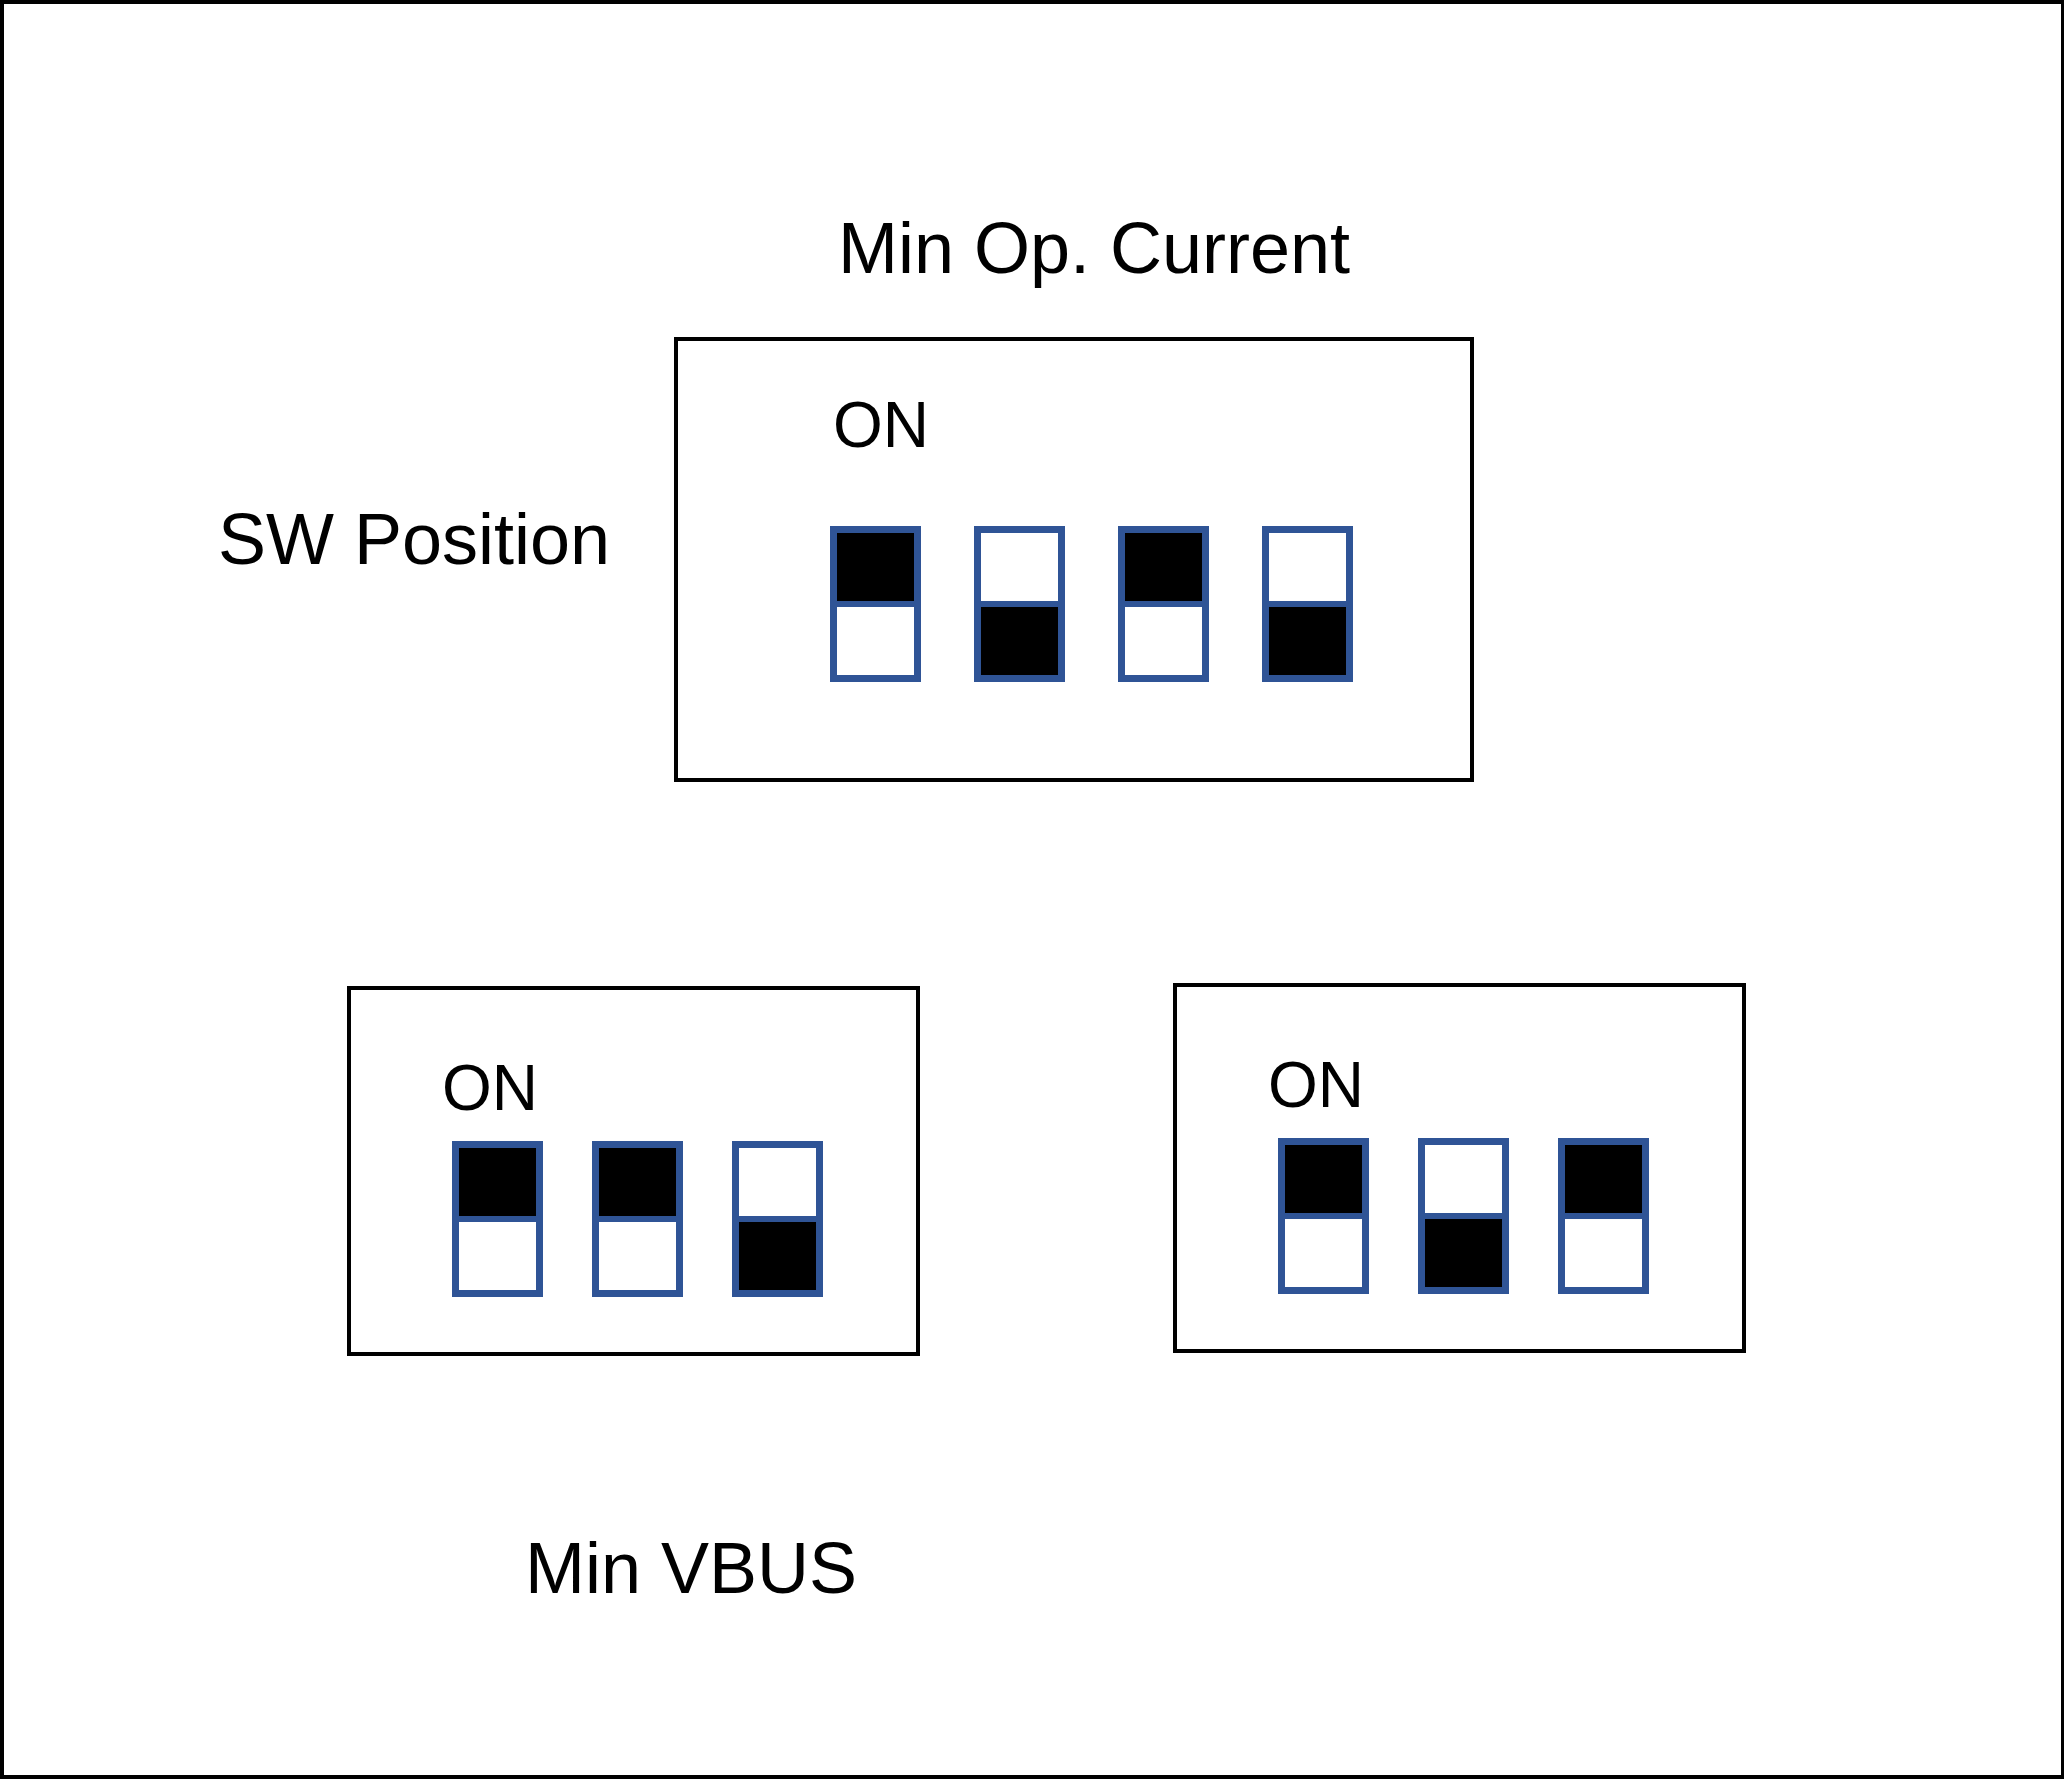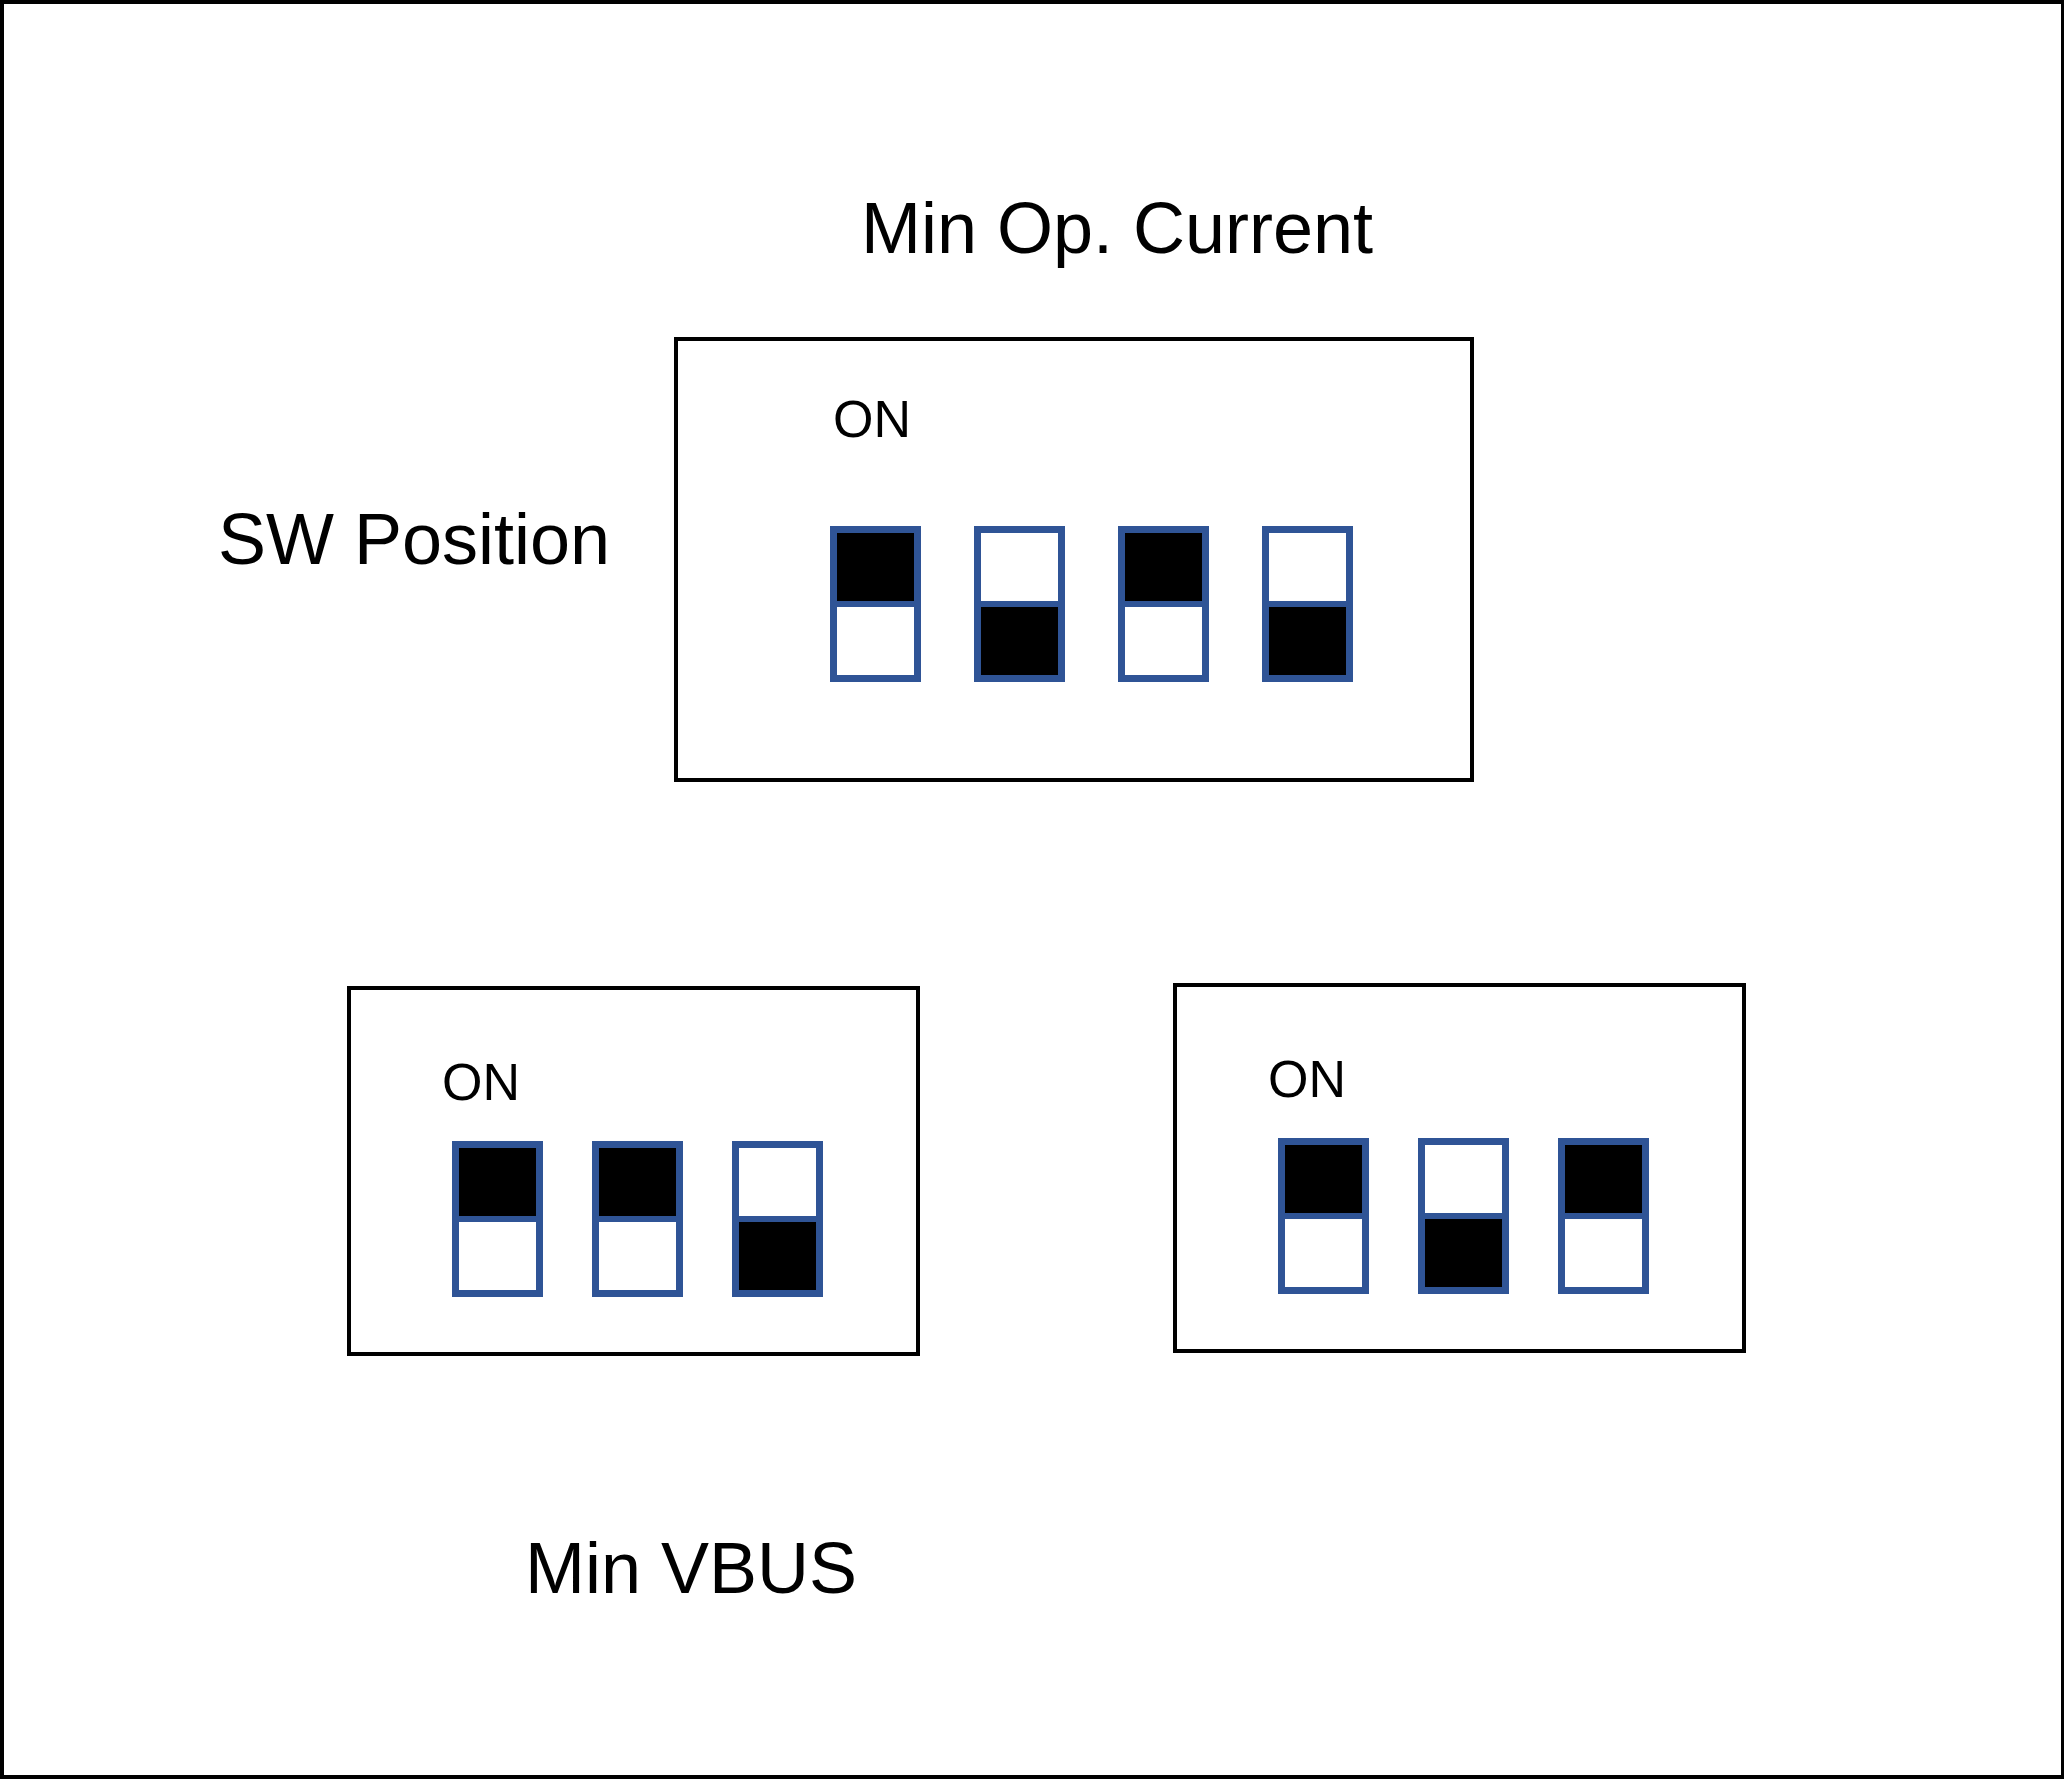--- a/index.html
+++ b/index.html
@@ -25,38 +25,38 @@
   .label {
     position: absolute;
     white-space: nowrap;
     font-size: 72px;
     line-height: 1;
     font-weight: 400;
   }
   .centered {
     transform: translateX(-50%);
   }
-  #title-min-op-current { left: 1094px; top: 192px; margin-left: 23px; }
+  #title-min-op-current { left: 1094px; top: 212px; }
   #label-sw-position    { left: 218px;  top: 503px; text-align: center; }
   #label-min-vbus       { left: 691px;  top: 1532px; }
   #label-max-vbus       { left: 1502px; top: 1493px; }
 
   .box {
     position: absolute;
     border: 4.7px solid var(--box, #000000);
     box-sizing: border-box;
     background: var(--bg, #ffffff);
   }
   #box-min-op-current { left: 674px;  top: 337px;  width: 800px; height: 445px; }
   #box-min-vbus       { left: 347px;  top: 986px; width: 573px; height: 370px; }
   #box-max-vbus       { left: 1173px; top: 983px; width: 573px; height: 370px; }
 
   .on-label {
     position: absolute;
-    font-size: 52px;
+    font-size: 64px;
     line-height: 1;
   }
   #box-min-op-current .on-label { left: 155px; top: 52px; }
   #box-min-vbus .on-label,
   #box-max-vbus .on-label       { left: 91px;  top: 66px; }
 
   .switch-row {
     position: absolute;
     display: flex;
   }

